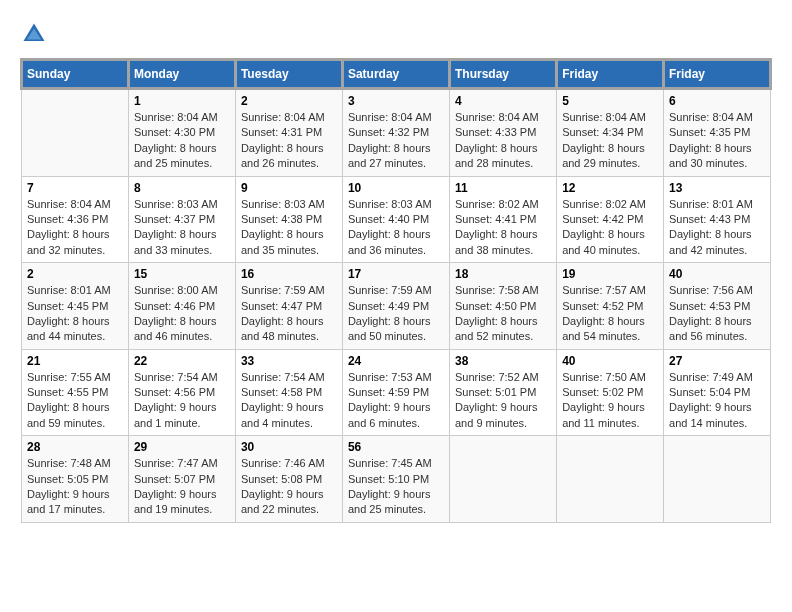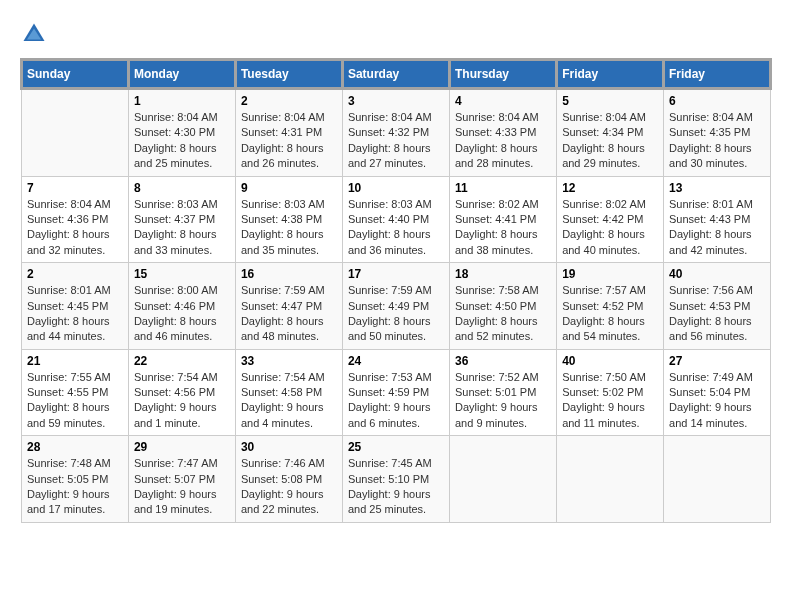--- a/index.html
+++ b/index.html
@@ -220,21 +220,21 @@
         </td>
         <td>
           <span class="day-number">33</span>
           <div class="day-info">Sunrise: 7:54 AM<br>Sunset: 4:58 PM<br>Daylight: 9 hours and 4 minutes.</div>
         </td>
         <td>
           <span class="day-number">24</span>
           <div class="day-info">Sunrise: 7:53 AM<br>Sunset: 4:59 PM<br>Daylight: 9 hours and 6 minutes.</div>
         </td>
         <td>
-          <span class="day-number">36</span>
+          <span class="day-number">38</span>
           <div class="day-info">Sunrise: 7:52 AM<br>Sunset: 5:01 PM<br>Daylight: 9 hours and 9 minutes.</div>
         </td>
         <td>
           <span class="day-number">40</span>
           <div class="day-info">Sunrise: 7:50 AM<br>Sunset: 5:02 PM<br>Daylight: 9 hours and 11 minutes.</div>
         </td>
         <td>
           <span class="day-number">27</span>
           <div class="day-info">Sunrise: 7:49 AM<br>Sunset: 5:04 PM<br>Daylight: 9 hours and 14 minutes.</div>
         </td>
@@ -246,21 +246,21 @@
         </td>
         <td>
           <span class="day-number">29</span>
           <div class="day-info">Sunrise: 7:47 AM<br>Sunset: 5:07 PM<br>Daylight: 9 hours and 19 minutes.</div>
         </td>
         <td>
           <span class="day-number">30</span>
           <div class="day-info">Sunrise: 7:46 AM<br>Sunset: 5:08 PM<br>Daylight: 9 hours and 22 minutes.</div>
         </td>
         <td>
-          <span class="day-number">25</span>
+          <span class="day-number">56</span>
           <div class="day-info">Sunrise: 7:45 AM<br>Sunset: 5:10 PM<br>Daylight: 9 hours and 25 minutes.</div>
         </td>
         <td class="empty"></td>
         <td class="empty"></td>
         <td class="empty"></td>
       </tr>
     </tbody>
 </table>
 
 </body></html>

